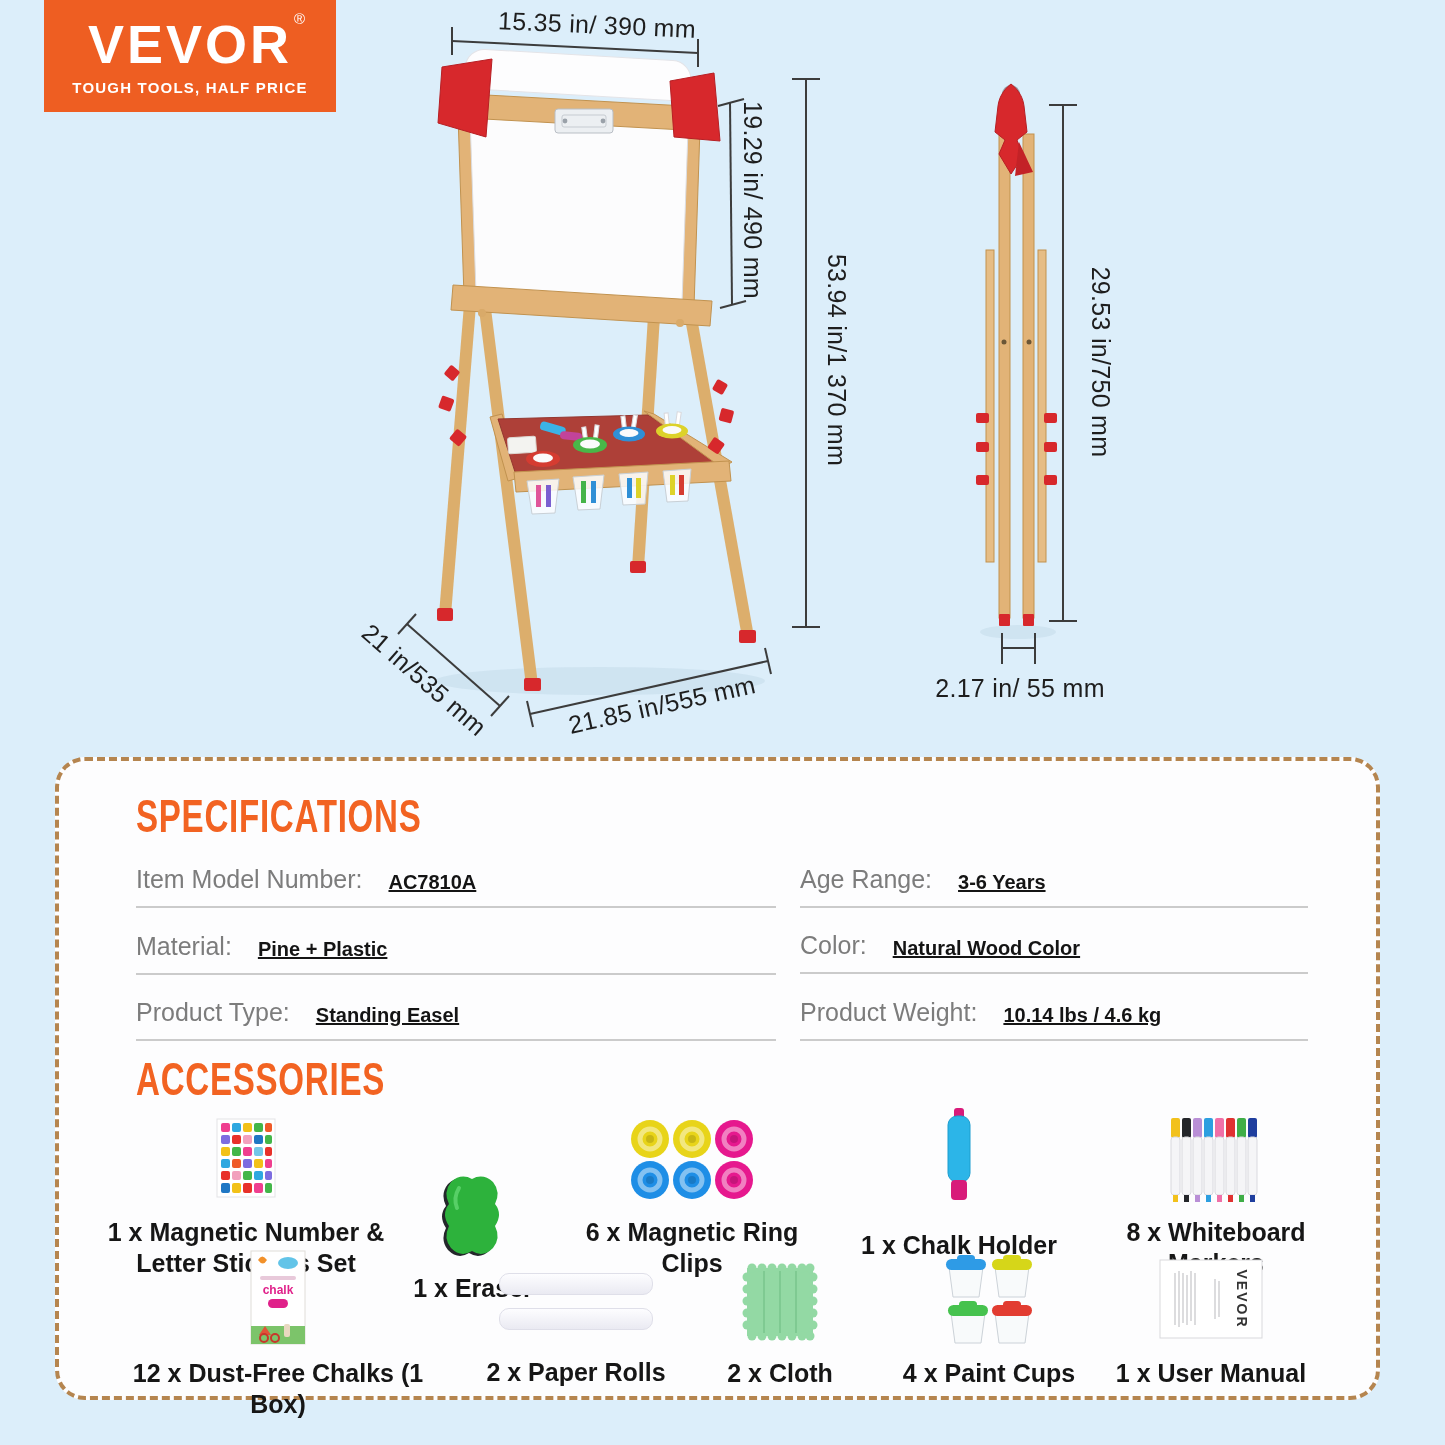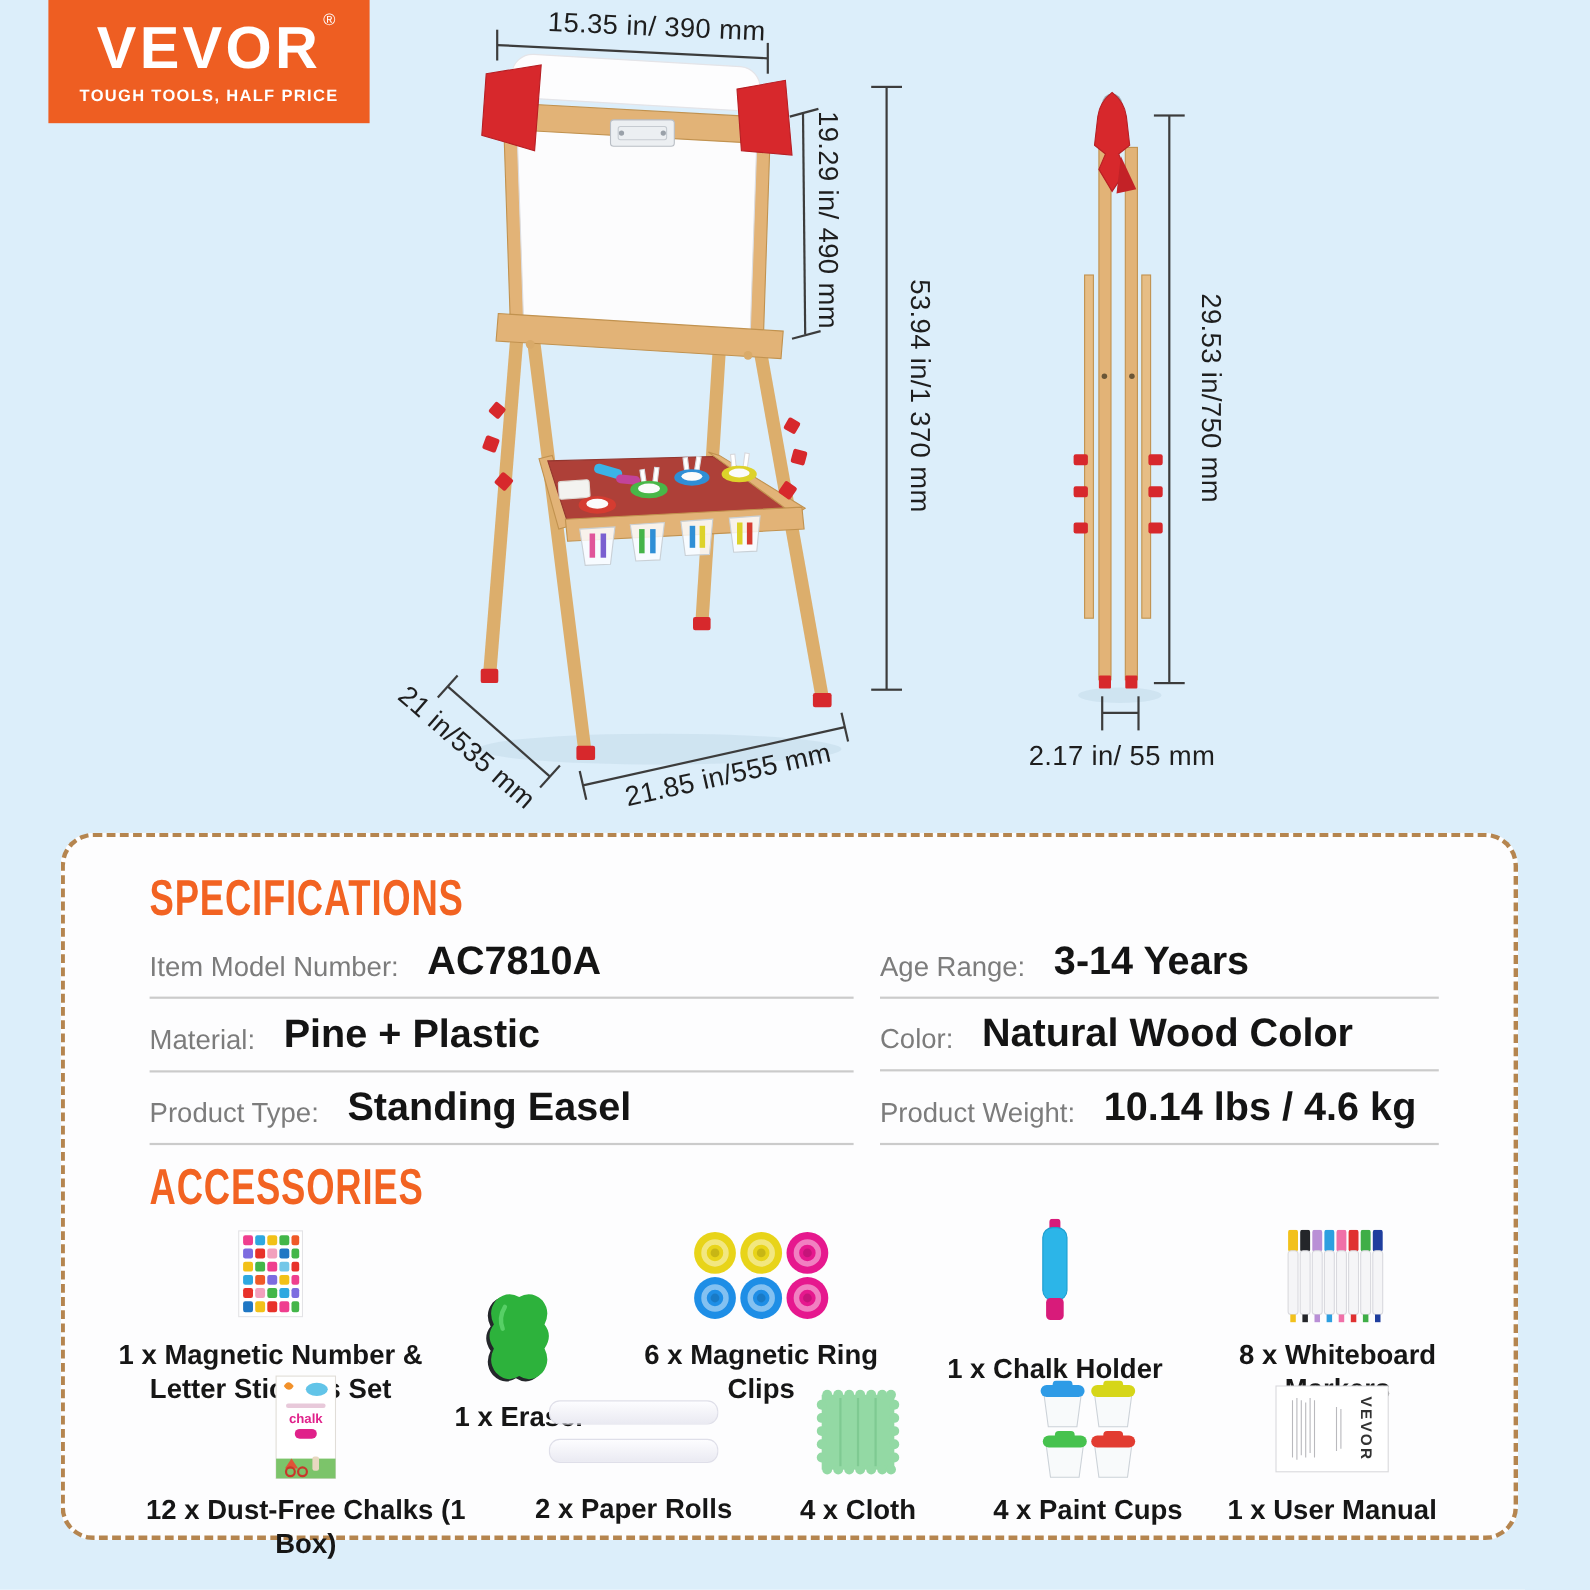--- a/index.html
+++ b/index.html
@@ -22,21 +22,21 @@
   .card{left:55px;top:757px;width:1325px;height:643px;background:#fdfdfe;
         border:4px dashed #b5854f;border-radius:30px;box-sizing:border-box;}
 
   .section-title{font-weight:bold;font-size:46px;color:#f26322;letter-spacing:1px;
                  transform:scaleX(.72);transform-origin:0 50%;white-space:nowrap;line-height:1;}
 
   .spec-col{display:flex;flex-direction:column;}
   .spec-row{display:flex;align-items:flex-end;padding-bottom:12px;box-sizing:border-box;
             border-bottom:2px solid #cbcbcb;}
   .spec-label{color:#7c7c7c;font-size:25px;white-space:nowrap;}
-  .spec-value{color:#141414;font-weight:bold;font-size:36px;margin-left:26px;white-space:nowrap;}
+  .spec-value{color:#141414;font-weight:bold;font-size:20px;margin-left:26px;white-space:nowrap;text-decoration:underline;}
 
   .acc-item{display:flex;flex-direction:column;align-items:center;justify-content:center;}
   .acc-art{display:flex;align-items:flex-end;justify-content:center;}
   .acc-label{font-size:25px;font-weight:bold;color:#161616;text-align:center;
              line-height:1.25;margin-top:13px;}
 
   .roll{width:152px;height:20px;border-radius:10px;background:linear-gradient(#fdfdff,#eaeaf2);
         border:1px solid #dfdfe9;}
   .roll + .roll{margin-top:13px;}
   .rolls-wrap{margin-bottom:14px;}
@@ -230,21 +230,21 @@
     </div>
     <div class="spec-row" style="height:66px;">
       <span class="spec-label">Product Type:</span>
       <span class="spec-value">Standing Easel</span>
     </div>
   </div>
 
   <div class="abs spec-col" style="left:800px;top:855px;width:508px;">
     <div class="spec-row" style="height:53px;">
       <span class="spec-label">Age Range:</span>
-      <span class="spec-value">3-14 Years</span>
+      <span class="spec-value">3-6 Years</span>
     </div>
     <div class="spec-row" style="height:66px;">
       <span class="spec-label">Color:</span>
       <span class="spec-value">Natural Wood Color</span>
     </div>
     <div class="spec-row" style="height:67px;">
       <span class="spec-label">Product Weight:</span>
       <span class="spec-value">10.14 lbs / 4.6 kg</span>
     </div>
   </div>
@@ -458,21 +458,21 @@
               <circle cx="71" cy="62" r="4.5"></circle>
           </g>
         </g>
         <g stroke="#7fca92" stroke-width="2" fill="none">
           <path d="M22,8 L22,70"></path>
             <path d="M38,8 L38,70"></path>
             <path d="M54,8 L54,70"></path>
         </g>
       </svg>
     </div>
-    <div class="acc-label">4 x Cloth</div>
+    <div class="acc-label">2 x Cloth</div>
   </div>
 
   <div class="abs acc-item" style="left:879px;top:1250px;width:220px;">
     <div class="acc-art" style="height:95px;">
       <svg width="90" height="90" viewBox="0 0 90 90">
         <g>
           <g transform="translate(0,0)">
             <path d="M5,12 L39,12 L35,42 L9,42 Z" fill="#f7f9fb" fill-opacity="0.9" stroke="#ccd2d8"></path>
             <rect x="13" y="0" width="18" height="8" rx="3.5" fill="#2e9be6"></rect>
             <rect x="2" y="4" width="40" height="11" rx="5.5" fill="#2e9be6"></rect>

